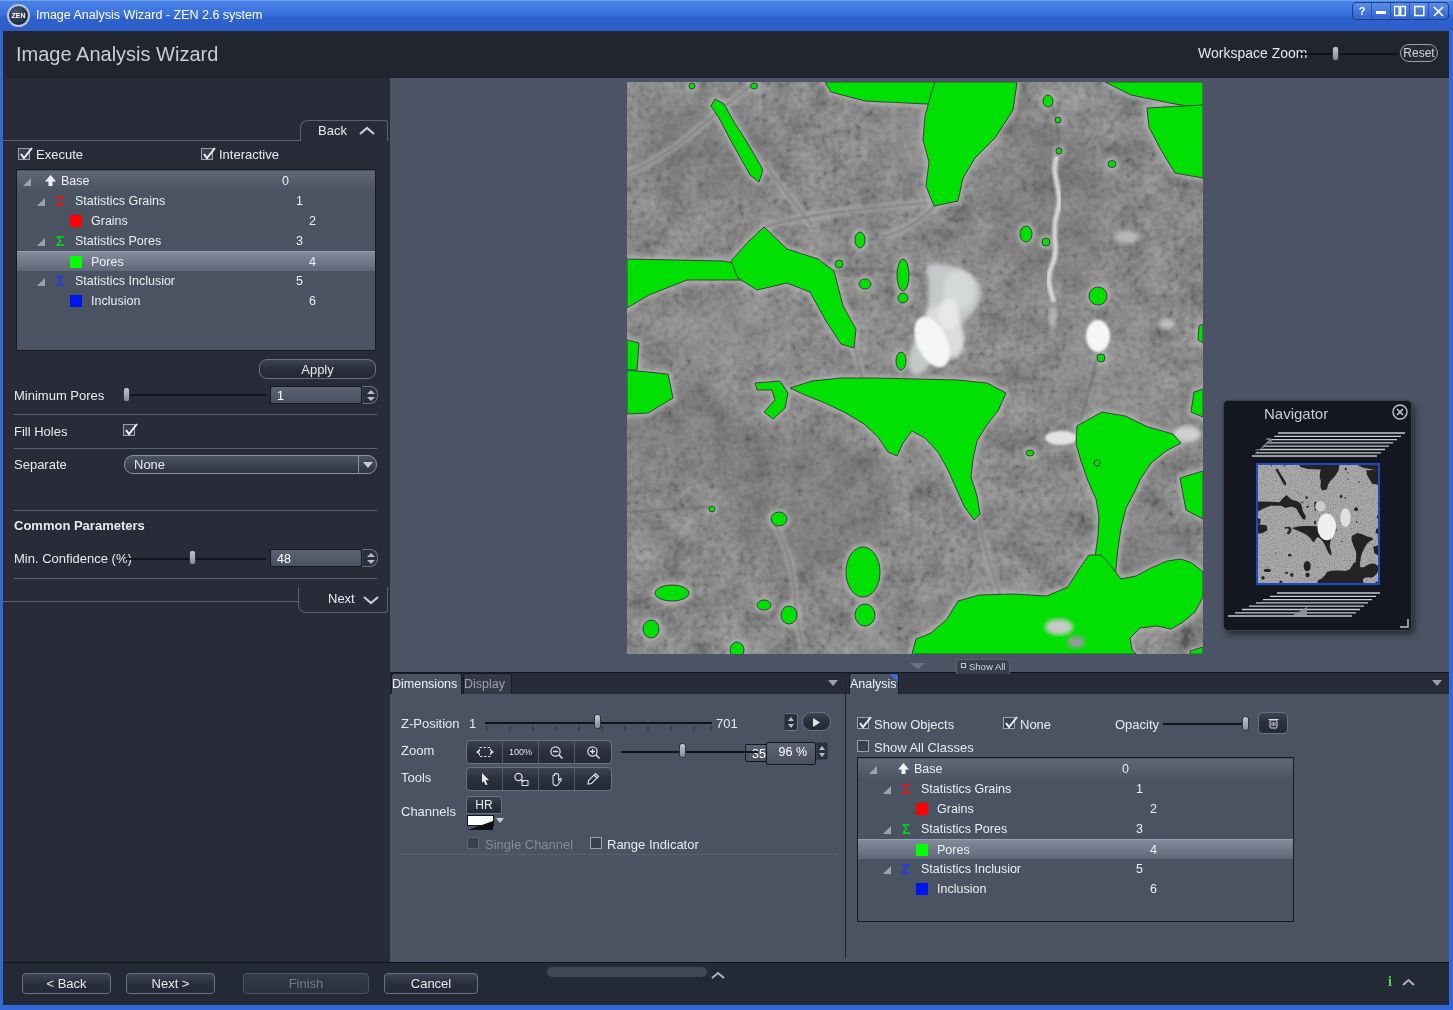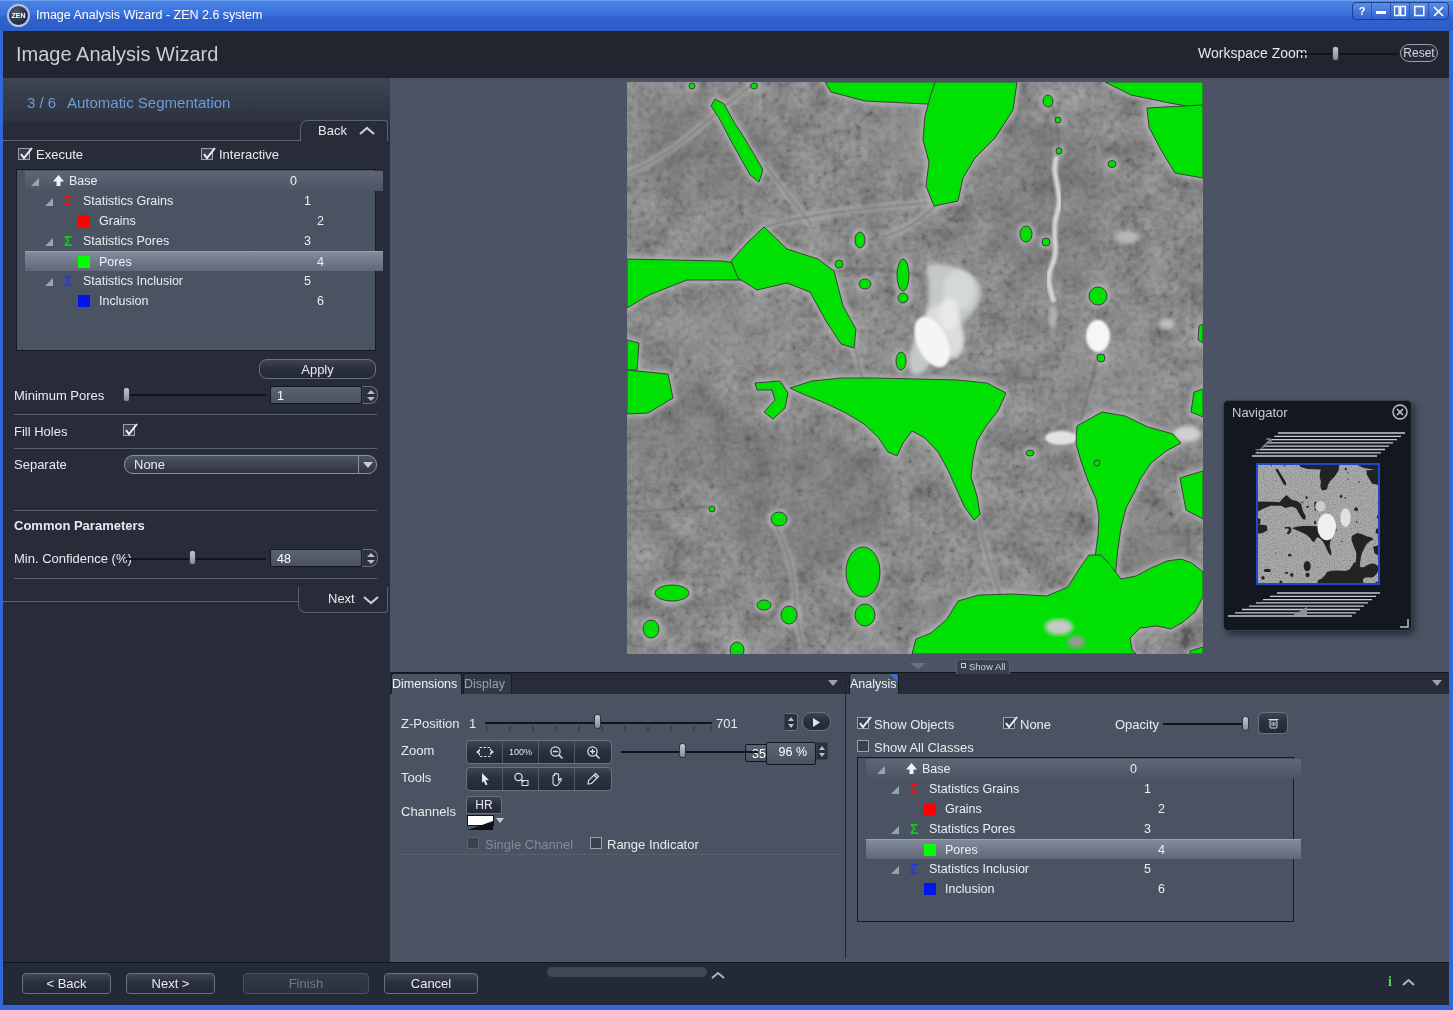--- a/index.html
+++ b/index.html
@@ -21,21 +21,21 @@
 .borderB{left:0;top:1005px;width:1453px;height:5px;background:#3367d8}
 .leftpanel{left:3px;top:78px;width:387px;height:884px;background:#272c38}
 .stephdr{left:0;top:0;width:387px;height:44px;background:linear-gradient(#3e4554,#2c323e)}
 .stephdr span{position:absolute;top:16px;font-size:15px;color:#6f9bd8}
 .sepline{height:1px;background:#5a6272}
 .cb{width:12px;height:12px;background:#39404e;border:1px solid #9aa2ae;position:absolute}
 .cb.dis{border-color:#5a626e}
 .cb svg{position:absolute;left:0px;top:-2px}
 .lbl{position:absolute;font-size:13px;color:#e8eaee;white-space:nowrap}
 .tree{background:#4a5362;border:1px solid #161a22}
-.trow{position:absolute;left:8px;width:100%;height:20px;font-size:12.5px;color:#eceef2}
+.trow{position:absolute;left:0;width:100%;height:20px;font-size:12.5px;color:#eceef2}
 .trow .num{position:absolute;top:3px}
 .trow .tlbl{position:absolute;top:3px}
 .sq{position:absolute;width:12px;height:12px;top:4px}
 .sigma{position:absolute;font-weight:bold;font-size:14px;top:2px}
 .btn{position:absolute;background:linear-gradient(#3e4552,#2a303c 45%,#232936);border:1px solid #6a7282;border-radius:4px;color:#e8eaee;font-size:13px;text-align:center}
 .btn.dis{border-color:#4a5260;color:#717a88;background:linear-gradient(#343b48,#2a303c)}
 .spin{position:absolute;border:1px solid #13171f;background:linear-gradient(#5b6271,#4a5160);border-radius:2px}
 .spin .val{position:absolute;left:6px;top:2px;font-size:12.5px;color:#fff}
 .spinbtns{position:absolute;width:16px;border:1px solid #6a7282;border-left:1px solid #3a414e;border-radius:0 8px 8px 0;background:#2a303c}
 .arr-up{position:absolute;left:4px;width:0;height:0;border-left:4px solid transparent;border-right:4px solid transparent;border-bottom:4px solid #b8bec8}
@@ -78,24 +78,20 @@
   </div>
 <div class="abs wz-label">Workspace Zoom</div>
 <div class="abs hr-track" style="left:1298px;top:53px;width:100px"></div>
 <div class="abs handle" style="left:1332px;top:46px"></div>
 <div class="abs reset-btn">Reset</div>
 <div class="abs borderL"></div>
 <div class="abs borderR"></div>
 <div class="abs borderB"></div>
 
 <div class="abs leftpanel">
- <div class="abs stephdr">
-      <span style="left:24px">3 / 6</span>
-      <span style="left:64px">Automatic Segmentation</span>
-    </div>
  <div class="abs" style="left:0;top:62px;width:297px;height:1px;background:#5a6272"></div>
  <div class="abs" style="left:297px;top:42px;width:88px;height:21px;background:#272c38;border:1px solid #5a6272;border-bottom:none;border-radius:8px 3px 0 0"></div>
  <div class="abs lbl" style="left:315px;top:45px;color:#e8eaee">Back</div>
  <svg class="abs" style="left:355px;top:48px" width="18" height="10">
       <path d="M2 8 L9 2 L16 8" stroke="#c8ccd4" stroke-width="2.2" fill="none"></path>
     </svg>
 
  <div class="cb" style="left:15px;top:70px">
       <svg width="16" height="16">
         <path d="M2 7 L5 11 L13 1" stroke="#eef0f4" stroke-width="2" fill="none"></path>
@@ -555,21 +551,21 @@
 <ellipse cx="560" cy="352" rx="14" ry="8" fill="#d0d0d0" filter="url(#b2)"></ellipse>
 <g fill="#00e002" stroke="#3e3e3e" stroke-width="1">
         <use href="#pores"></use>
       </g>
 <ellipse cx="432" cy="545" rx="14" ry="8" fill="#c9c9c9" filter="url(#b2)"></ellipse>
 <ellipse cx="449" cy="560" rx="9" ry="6" fill="#9a9a9a" filter="url(#b2)"></ellipse>
 </svg>
 </div>
 
 <div class="abs navigator">
- <div class="abs" style="left:8px;top:4px;font-size:13px;color:#c6ccd4">Navigator</div>
+ <div class="abs" style="left:40px;top:4px;font-size:15px;color:#c6ccd4">Navigator</div>
  <svg class="abs" style="left:168px;top:3px" width="16" height="16">
       <circle cx="8" cy="8" r="7" fill="none" stroke="#c2c8d0" stroke-width="1.4"></circle>
       <path d="M5 5 L11 11 M11 5 L5 11" stroke="#c2c8d0" stroke-width="1.6"></path>
     </svg>
  <svg class="abs" style="left:28px;top:30px" width="156" height="28">
   <g stroke="#c8ccd2" stroke-width="1.3">
    <line x1="26" y1="2" x2="153" y2="2"></line>
         <line x1="22.3" y1="5.3" x2="149" y2="5.3"></line>
         <line x1="18.6" y1="8.6" x2="145" y2="8.6"></line>
         <line x1="14.9" y1="11.9" x2="141" y2="11.9"></line>

